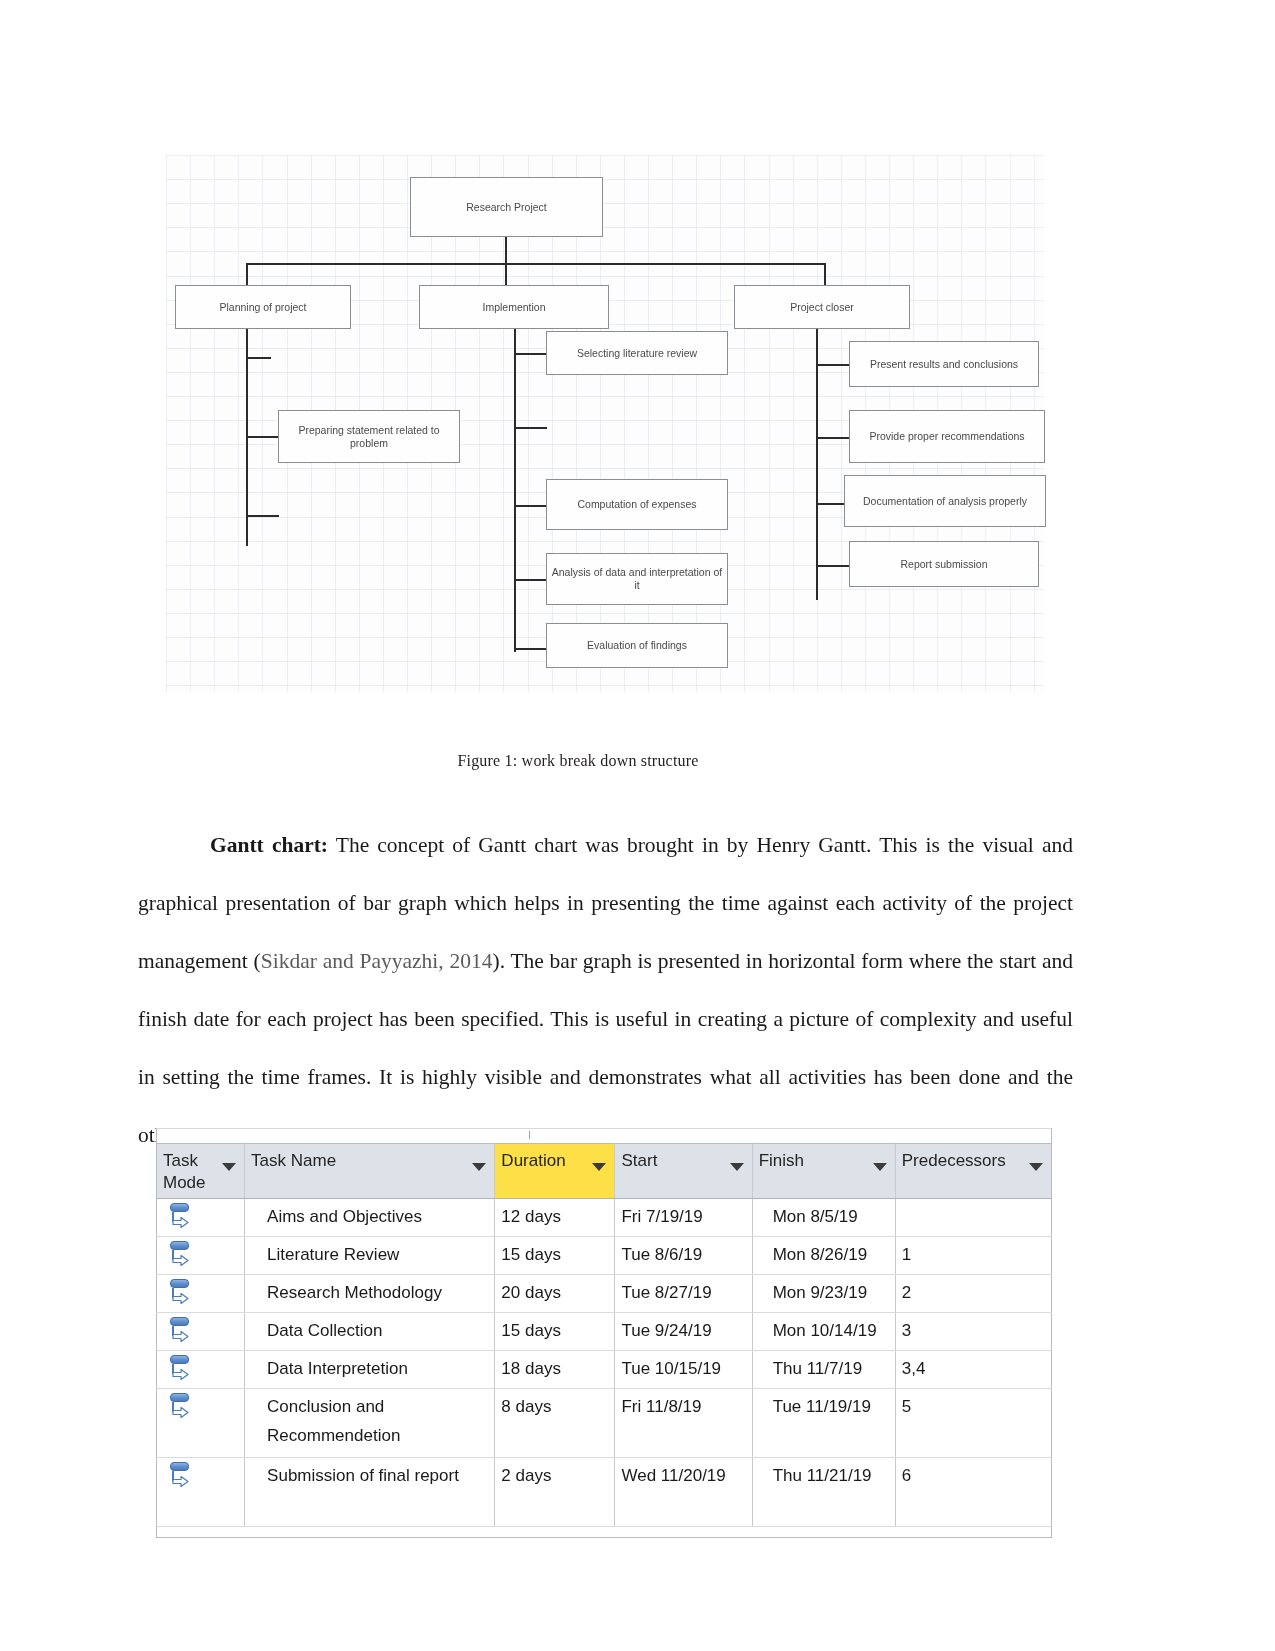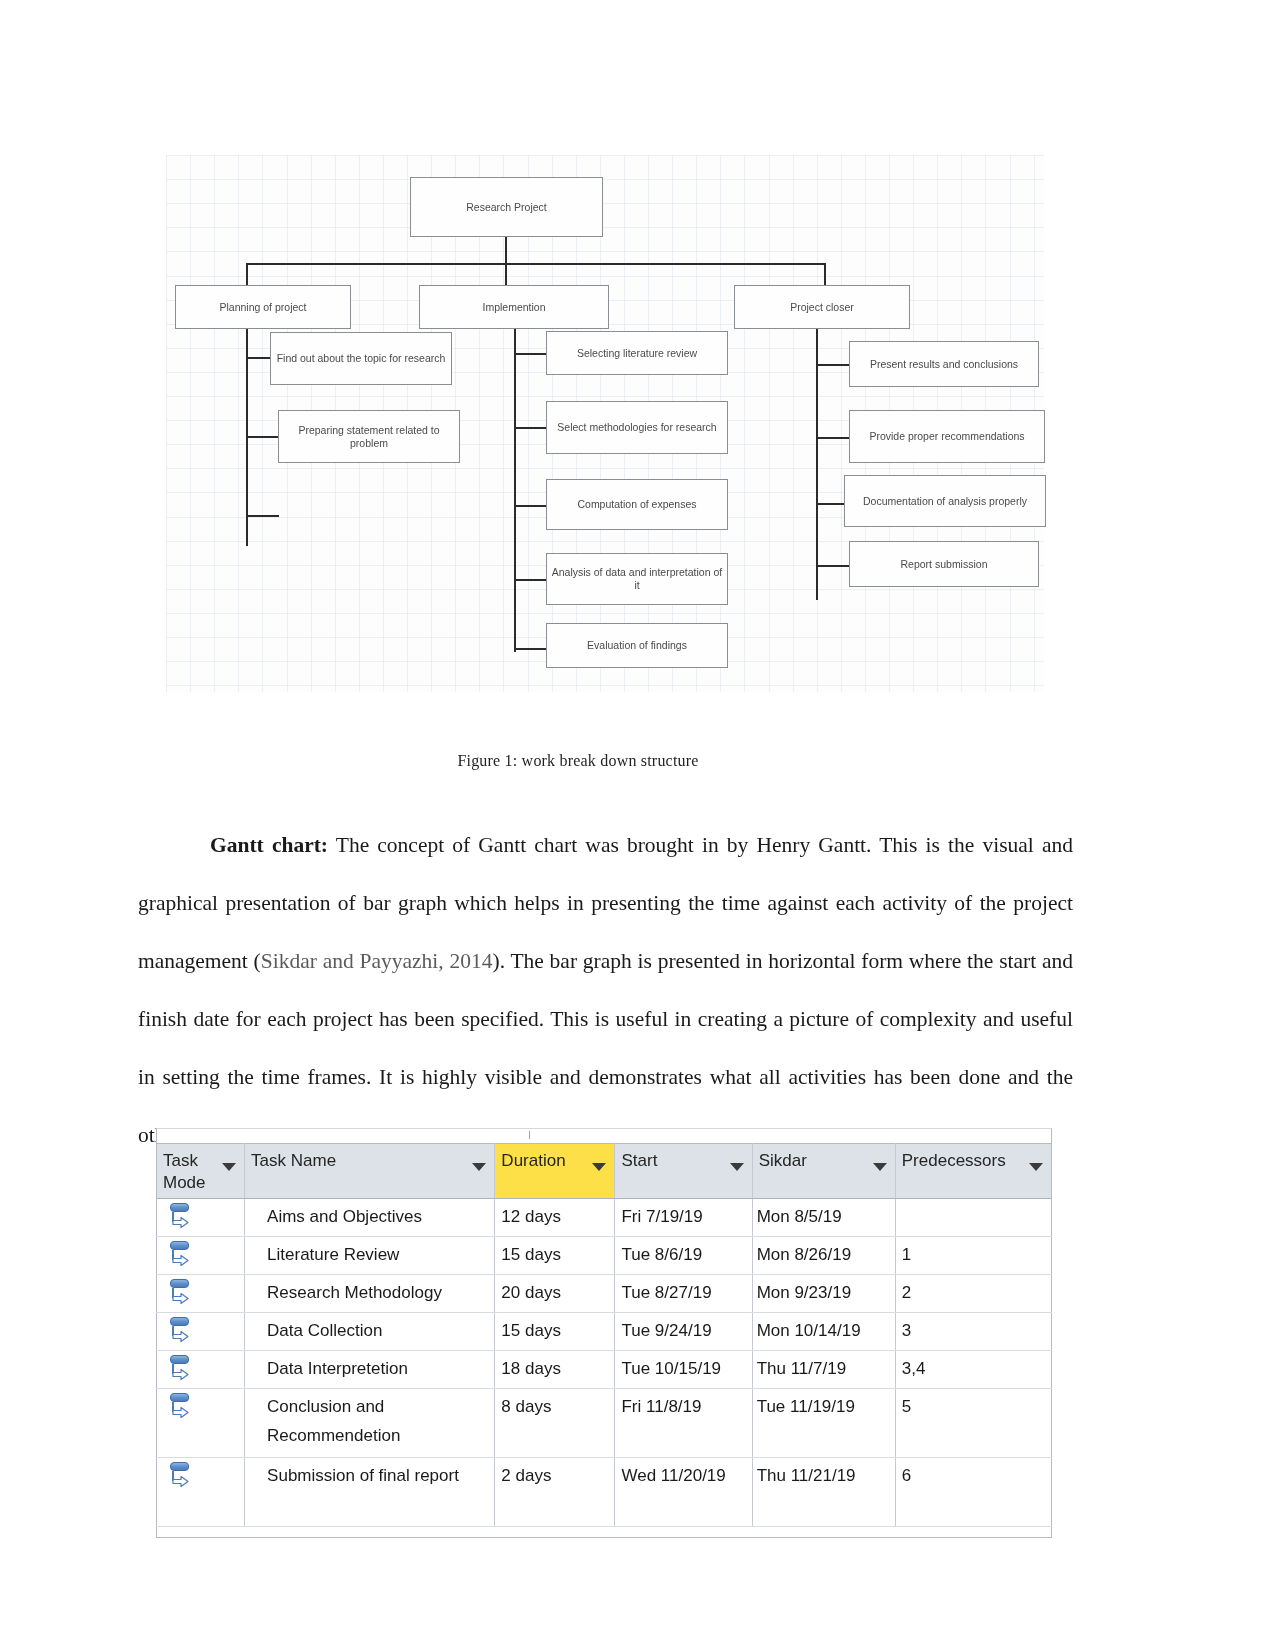--- a/index.html
+++ b/index.html
@@ -195,21 +195,21 @@
   }
   .mode-icon .arrow {
     position: absolute;
     left: 3px; top: 13px;
     width: 17px; height: 13px;
   }
 
   .pt-grid td.c-name { padding: 3px 4px 3px 22px; }
   .pt-grid td.c-dur  { padding: 3px 4px 3px 6px; }
   .pt-grid td.c-start{ padding: 3px 4px 3px 6px; }
-  .pt-grid td.c-fin  { padding: 3px 4px 3px 4px; }
+  .pt-grid td.c-fin  { padding: 3px 4px 3px 20px; }
   .pt-grid td.c-pred { padding: 3px 4px 3px 6px; }
   .pt-grid td { font-size: 17px; line-height: 29px; color: #1a1a1a; }
   .pt-grid tr.r-1 td, .pt-grid tr.r-2 td, .pt-grid tr.r-3 td,
   .pt-grid tr.r-4 td, .pt-grid tr.r-5 td { height: 31px; }
   .pt-grid tr.r-tall td { height: 62px; }
 
   .pt-bottomstrip {
     height: 10px;
     border-left: 1px solid #b8bcc2;
     border-right: 1px solid #b8bcc2;
@@ -248,25 +248,23 @@
       <div class="wbs-line h" style="left:650px; top:282px; width:33px;"></div>
       <div class="wbs-line h" style="left:650px; top:348px; width:33px;"></div>
       <div class="wbs-line h" style="left:650px; top:410px; width:33px;"></div>
 
       <div class="wbs-box" style="left:244px; top:22px; width:193px; height:60px;">Research Project</div>
 
       <div class="wbs-box" style="left:9px; top:130px; width:176px; height:44px;">Planning of project</div>
       <div class="wbs-box" style="left:253px; top:130px; width:190px; height:44px;">Implemention</div>
       <div class="wbs-box" style="left:568px; top:130px; width:176px; height:44px;">Project closer</div>
 
-      <div class="wbs-box" style="left:104px; top:177px; width:182px; height:53px;">Find out about the topic for research</div>
       <div class="wbs-box" style="left:112px; top:255px; width:182px; height:53px;">Preparing statement related to problem</div>
 
       <div class="wbs-box" style="left:380px; top:176px; width:182px; height:44px;">Selecting literature review</div>
-      <div class="wbs-box" style="left:380px; top:246px; width:182px; height:53px;">Select methodologies for research</div>
       <div class="wbs-box" style="left:380px; top:324px; width:182px; height:51px;">Computation of expenses</div>
       <div class="wbs-box" style="left:380px; top:398px; width:182px; height:52px;">Analysis of data and interpretation of it</div>
       <div class="wbs-box" style="left:380px; top:468px; width:182px; height:45px;">Evaluation of findings</div>
 
       <div class="wbs-box" style="left:683px; top:186px; width:190px; height:46px;">Present results and conclusions</div>
       <div class="wbs-box" style="left:683px; top:255px; width:196px; height:53px;">Provide proper recommendations</div>
       <div class="wbs-box" style="left:678px; top:320px; width:202px; height:52px;">Documentation of analysis properly</div>
       <div class="wbs-box" style="left:683px; top:386px; width:190px; height:46px;">Report submission</div>
     </div>
   </div>
@@ -305,21 +303,21 @@
           </th>
           <th class="hl">
             <span class="hd-label">Duration</span>
             <span class="hd-arrow"></span>
           </th>
           <th>
             <span class="hd-label">Start</span>
             <span class="hd-arrow"></span>
           </th>
           <th>
-            <span class="hd-label">Sikdar</span>
+            <span class="hd-label">Finish</span>
             <span class="hd-arrow"></span>
           </th>
           <th>
             <span class="hd-label">Predecessors</span>
             <span class="hd-arrow"></span>
           </th>
         </tr>
       </thead>
 
       <tbody>

